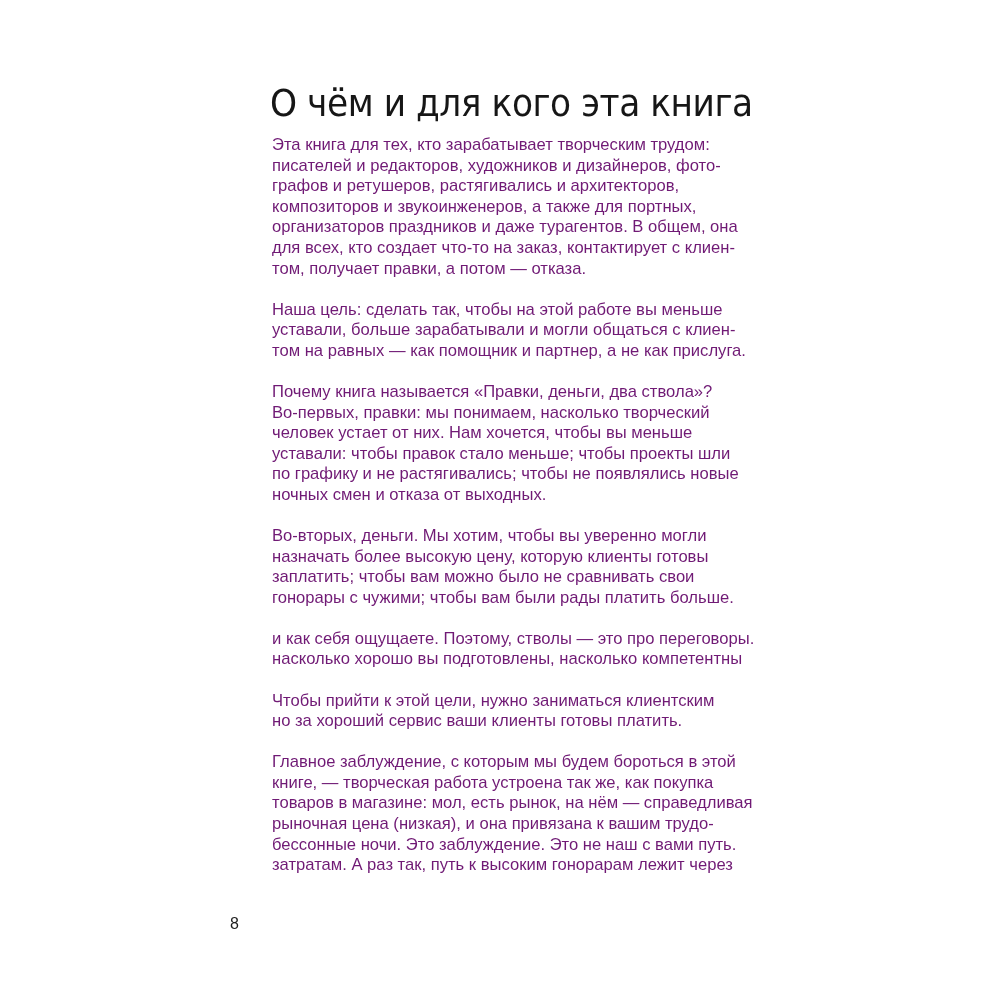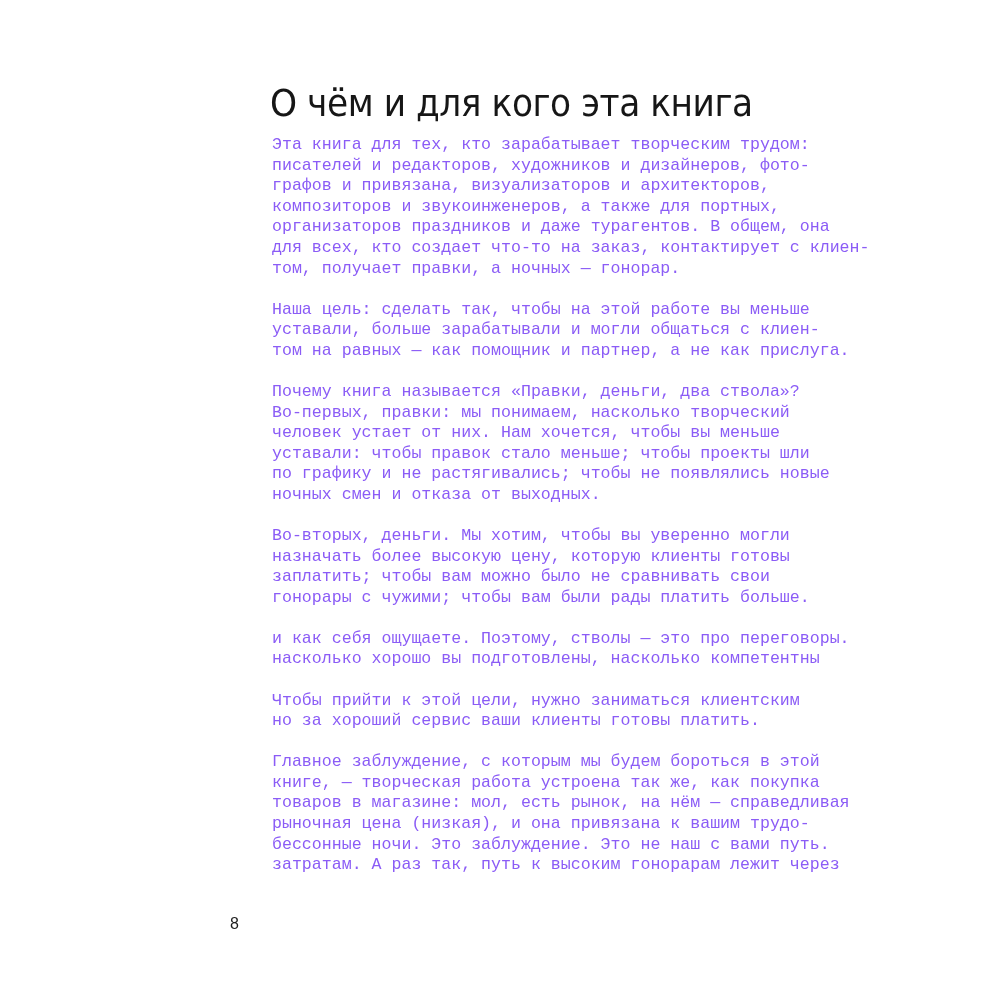--- a/index.html
+++ b/index.html
@@ -40,22 +40,21 @@
     .body-text {
       position: absolute;
       left: 272px;
       top: 135px;
       width: 540px;
     }
     .para {
       margin: 0 0 20.5px 0;
       font-size: 16.6px;
       line-height: 20.6px;
-      color: #8b5cf6;
-      font-family: Liberation Mono, monospace;
+      color: #701a75;
     }
     .line {
       display: block;
       white-space: nowrap;
     }
     .page-number {
       position: absolute;
       left: 230px;
       top: 914px;
       font-size: 16px;
@@ -66,25 +65,25 @@
 </head>
 <body>
 
 <div class="page">
   <h1 class="heading">О чём и для кого эта книга</h1>
 
   <div class="body-text">
     <p class="para">
       <span class="line">Эта книга для тех, кто зарабатывает творческим трудом:</span>
       <span class="line">писателей и редакторов, художников и дизайнеров, фото-</span>
-      <span class="line">графов и привязана, визуализаторов и архитекторов,</span>
+      <span class="line">графов и ретушеров, растягивались и архитекторов,</span>
       <span class="line">композиторов и звукоинженеров, а также для портных,</span>
       <span class="line">организаторов праздников и даже турагентов. В общем, она</span>
       <span class="line">для всех, кто создает что-то на заказ, контактирует с клиен-</span>
-      <span class="line">том, получает правки, а ночных — гонорар.</span>
+      <span class="line">том, получает правки, а потом — отказа.</span>
     </p>
     <p class="para">
       <span class="line">Наша цель: сделать так, чтобы на этой работе вы меньше</span>
       <span class="line">уставали, больше зарабатывали и могли общаться с клиен-</span>
       <span class="line">том на равных — как помощник и партнер, а не как прислуга.</span>
     </p>
     <p class="para">
       <span class="line">Почему книга называется «Правки, деньги, два ствола»?</span>
       <span class="line">Во-первых, правки: мы понимаем, насколько творческий</span>
       <span class="line">человек устает от них. Нам хочется, чтобы вы меньше</span>

